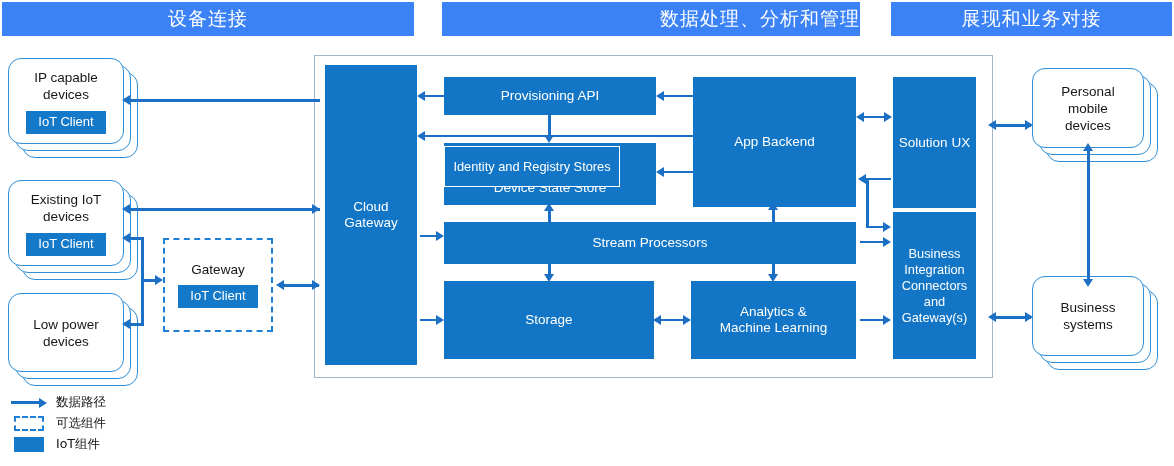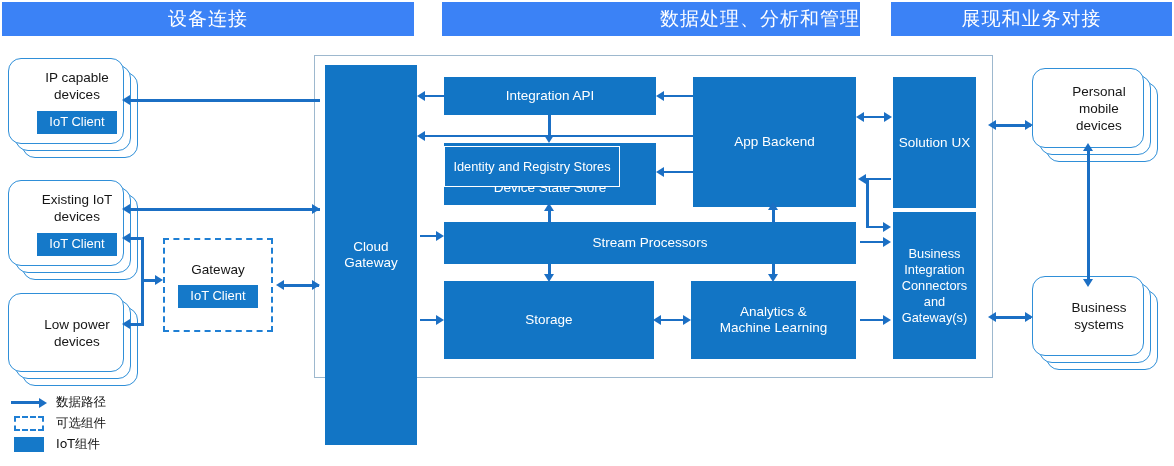--- a/index.html
+++ b/index.html
@@ -35,21 +35,21 @@
     position:absolute;
     border:1.6px solid #2F8FD8;
     border-radius:13px;
     background:#ffffff;
     box-sizing:border-box;
   }
   .stack .sh.s3{left:14px;top:14px;}
   .stack .sh.s2{left:7px;top:7px;}
   .stack .sh.s1{left:0;top:0;}
   .stack .card-body{
-    position:absolute;left:11px;top:0;
+    position:absolute;left:0;top:0;
     display:flex;
     flex-direction:column;
     align-items:center;
     justify-content:center;
     box-sizing:border-box;
     z-index:3;
   }
   .dev-label{
     color:#161616;
     font-size:13.5px;
@@ -167,27 +167,27 @@
     </div>
   </div>
 
   <div class="dashed-box" style="left:163px;top:238px;width:110px;height:94px;">
     <div class="t">Gateway</div>
     <div class="iot-client">IoT Client</div>
   </div>
 
   <div id="central" style="left:314px;top:55px;width:679px;height:323px;"></div>
 
-  <div class="blk" style="left:325px;top:65px;width:92px;height:380px;">
+  <div class="blk" style="left:325px;top:65px;width:92px;height:300px;">
     <span>Cloud
 Gateway</span>
   </div>
 
   <div class="blk" style="left:444px;top:77px;width:212px;height:38px;">
-    <span>Integration API</span>
+    <span>Provisioning API</span>
   </div>
 
   <div class="blk" style="left:444px;top:143px;width:212px;height:62px;align-items:flex-end;padding-bottom:9px;">
     <span>Device State Store</span>
   </div>
 
   <div class="blk sm" style="left:444px;top:146px;width:176px;height:41px;border:1.5px solid #ffffff;">
     <span>Identity and Registry Stores</span>
   </div>
 

